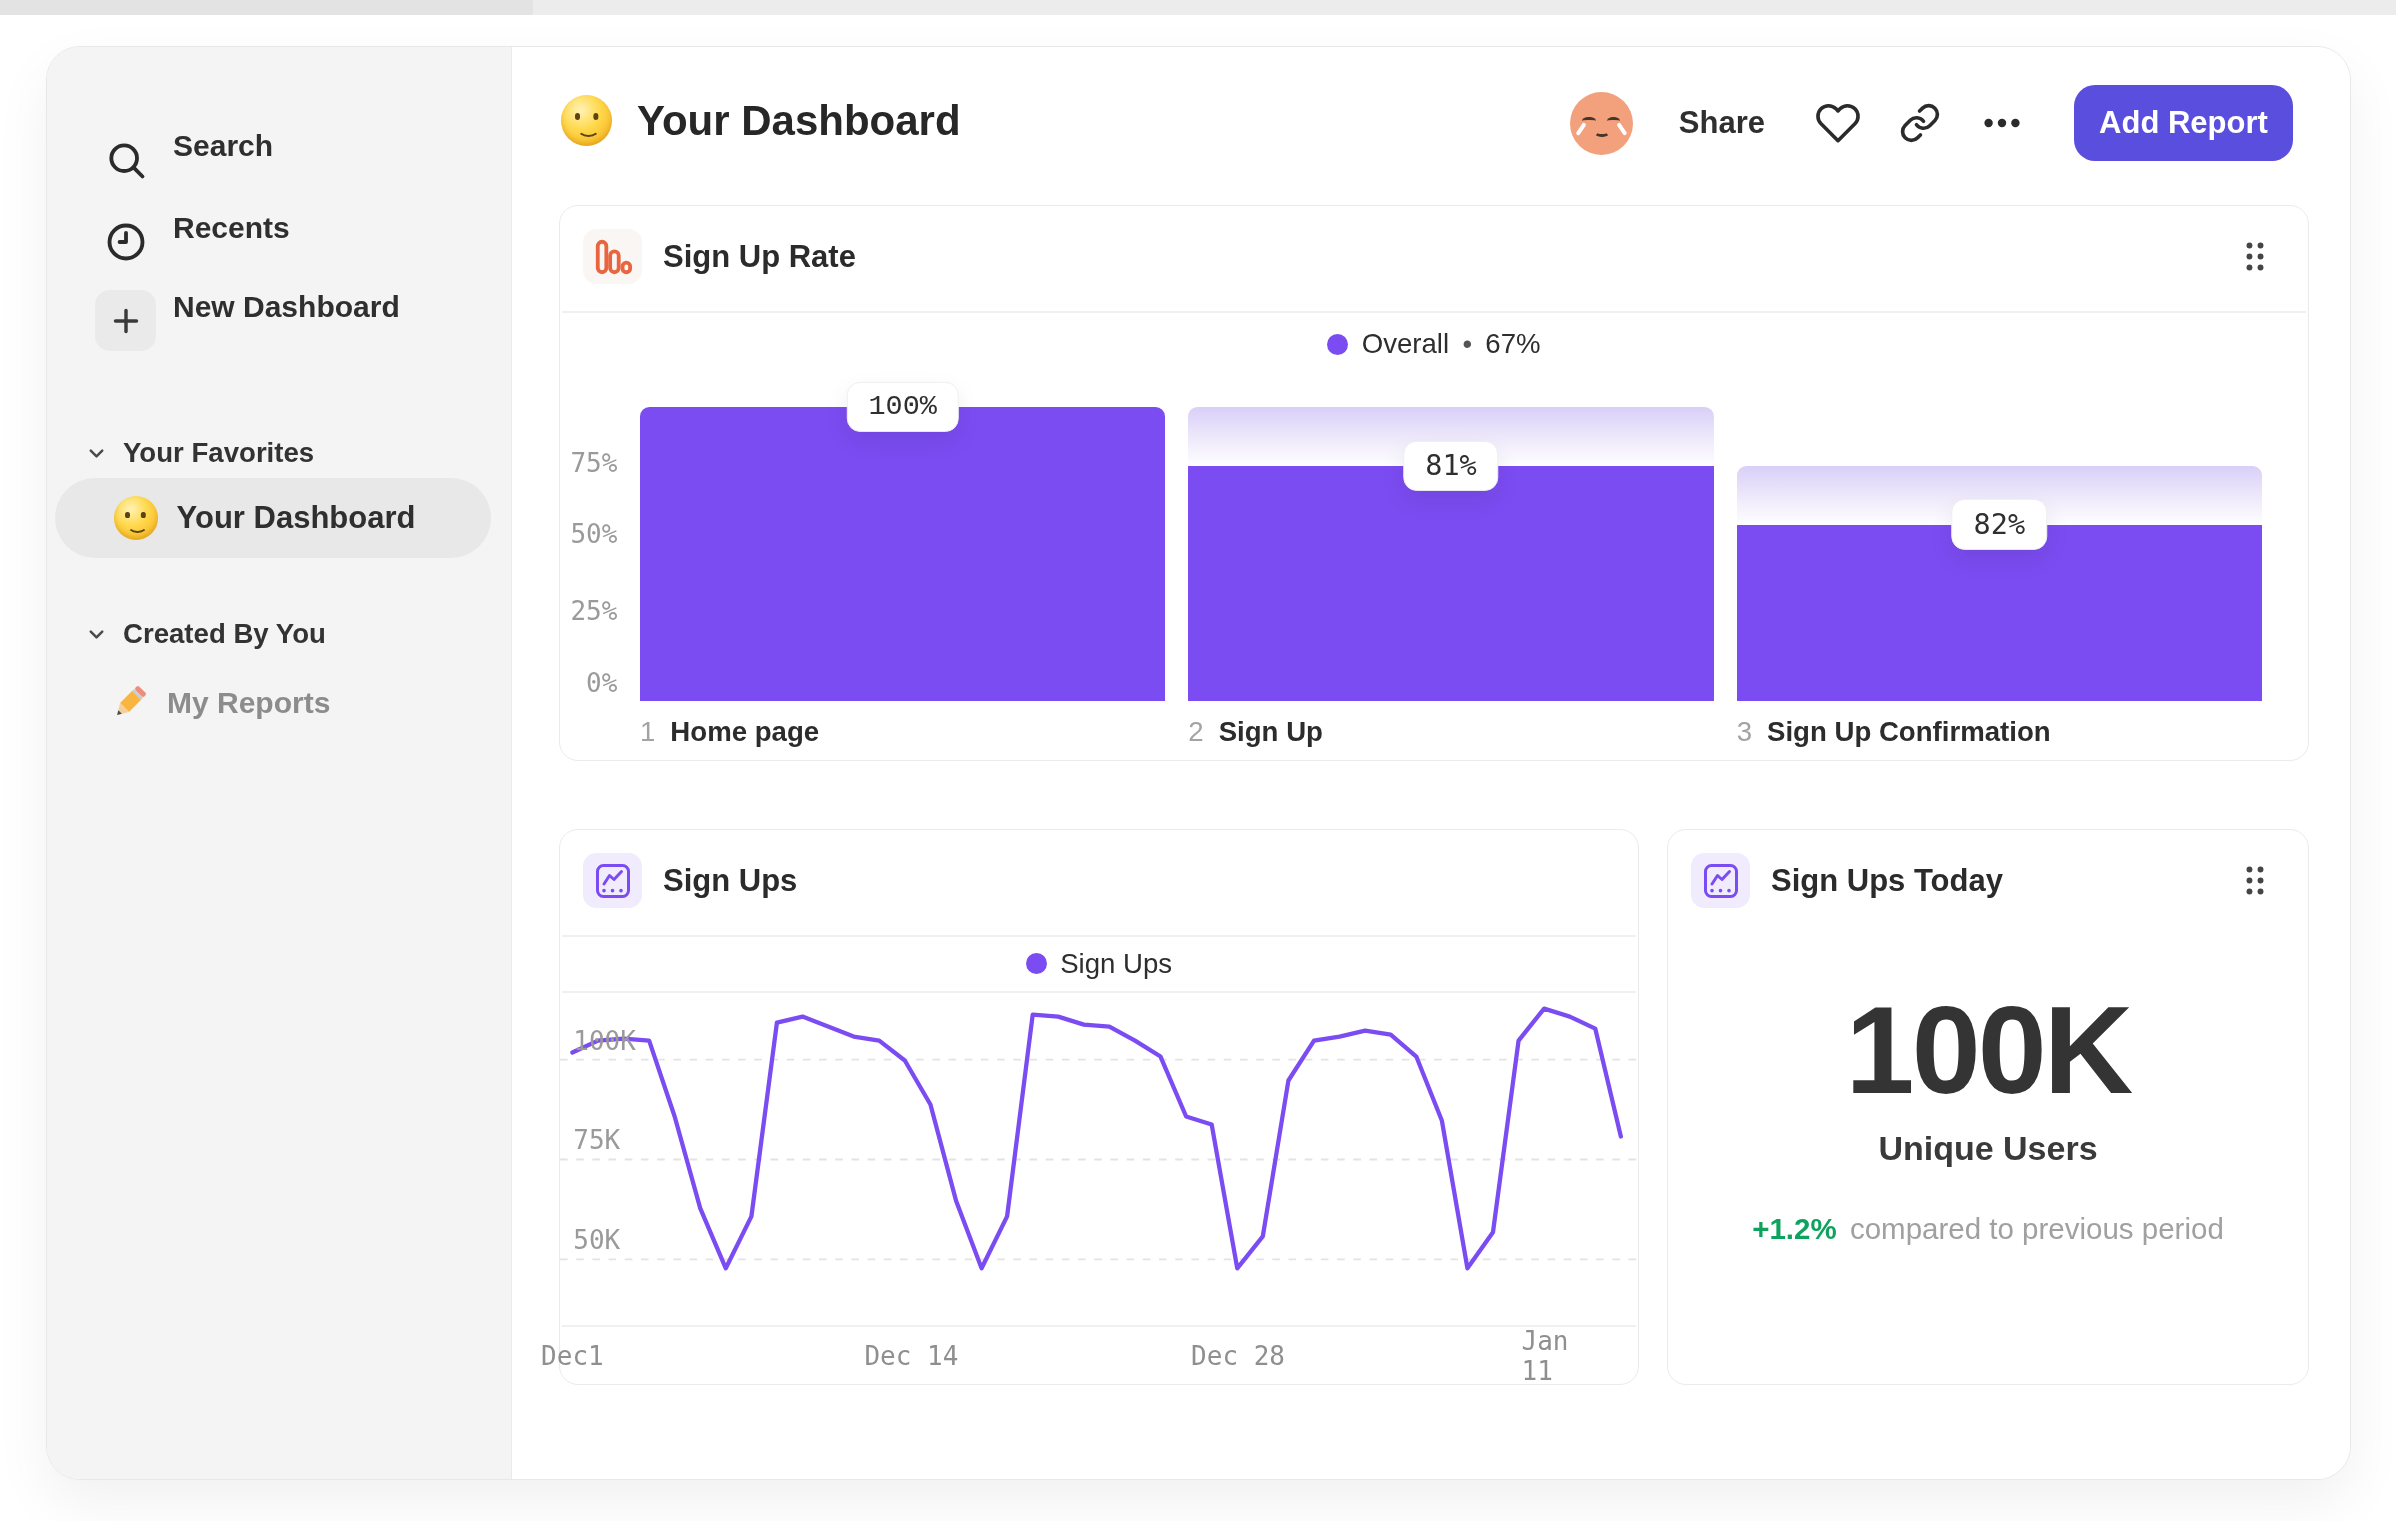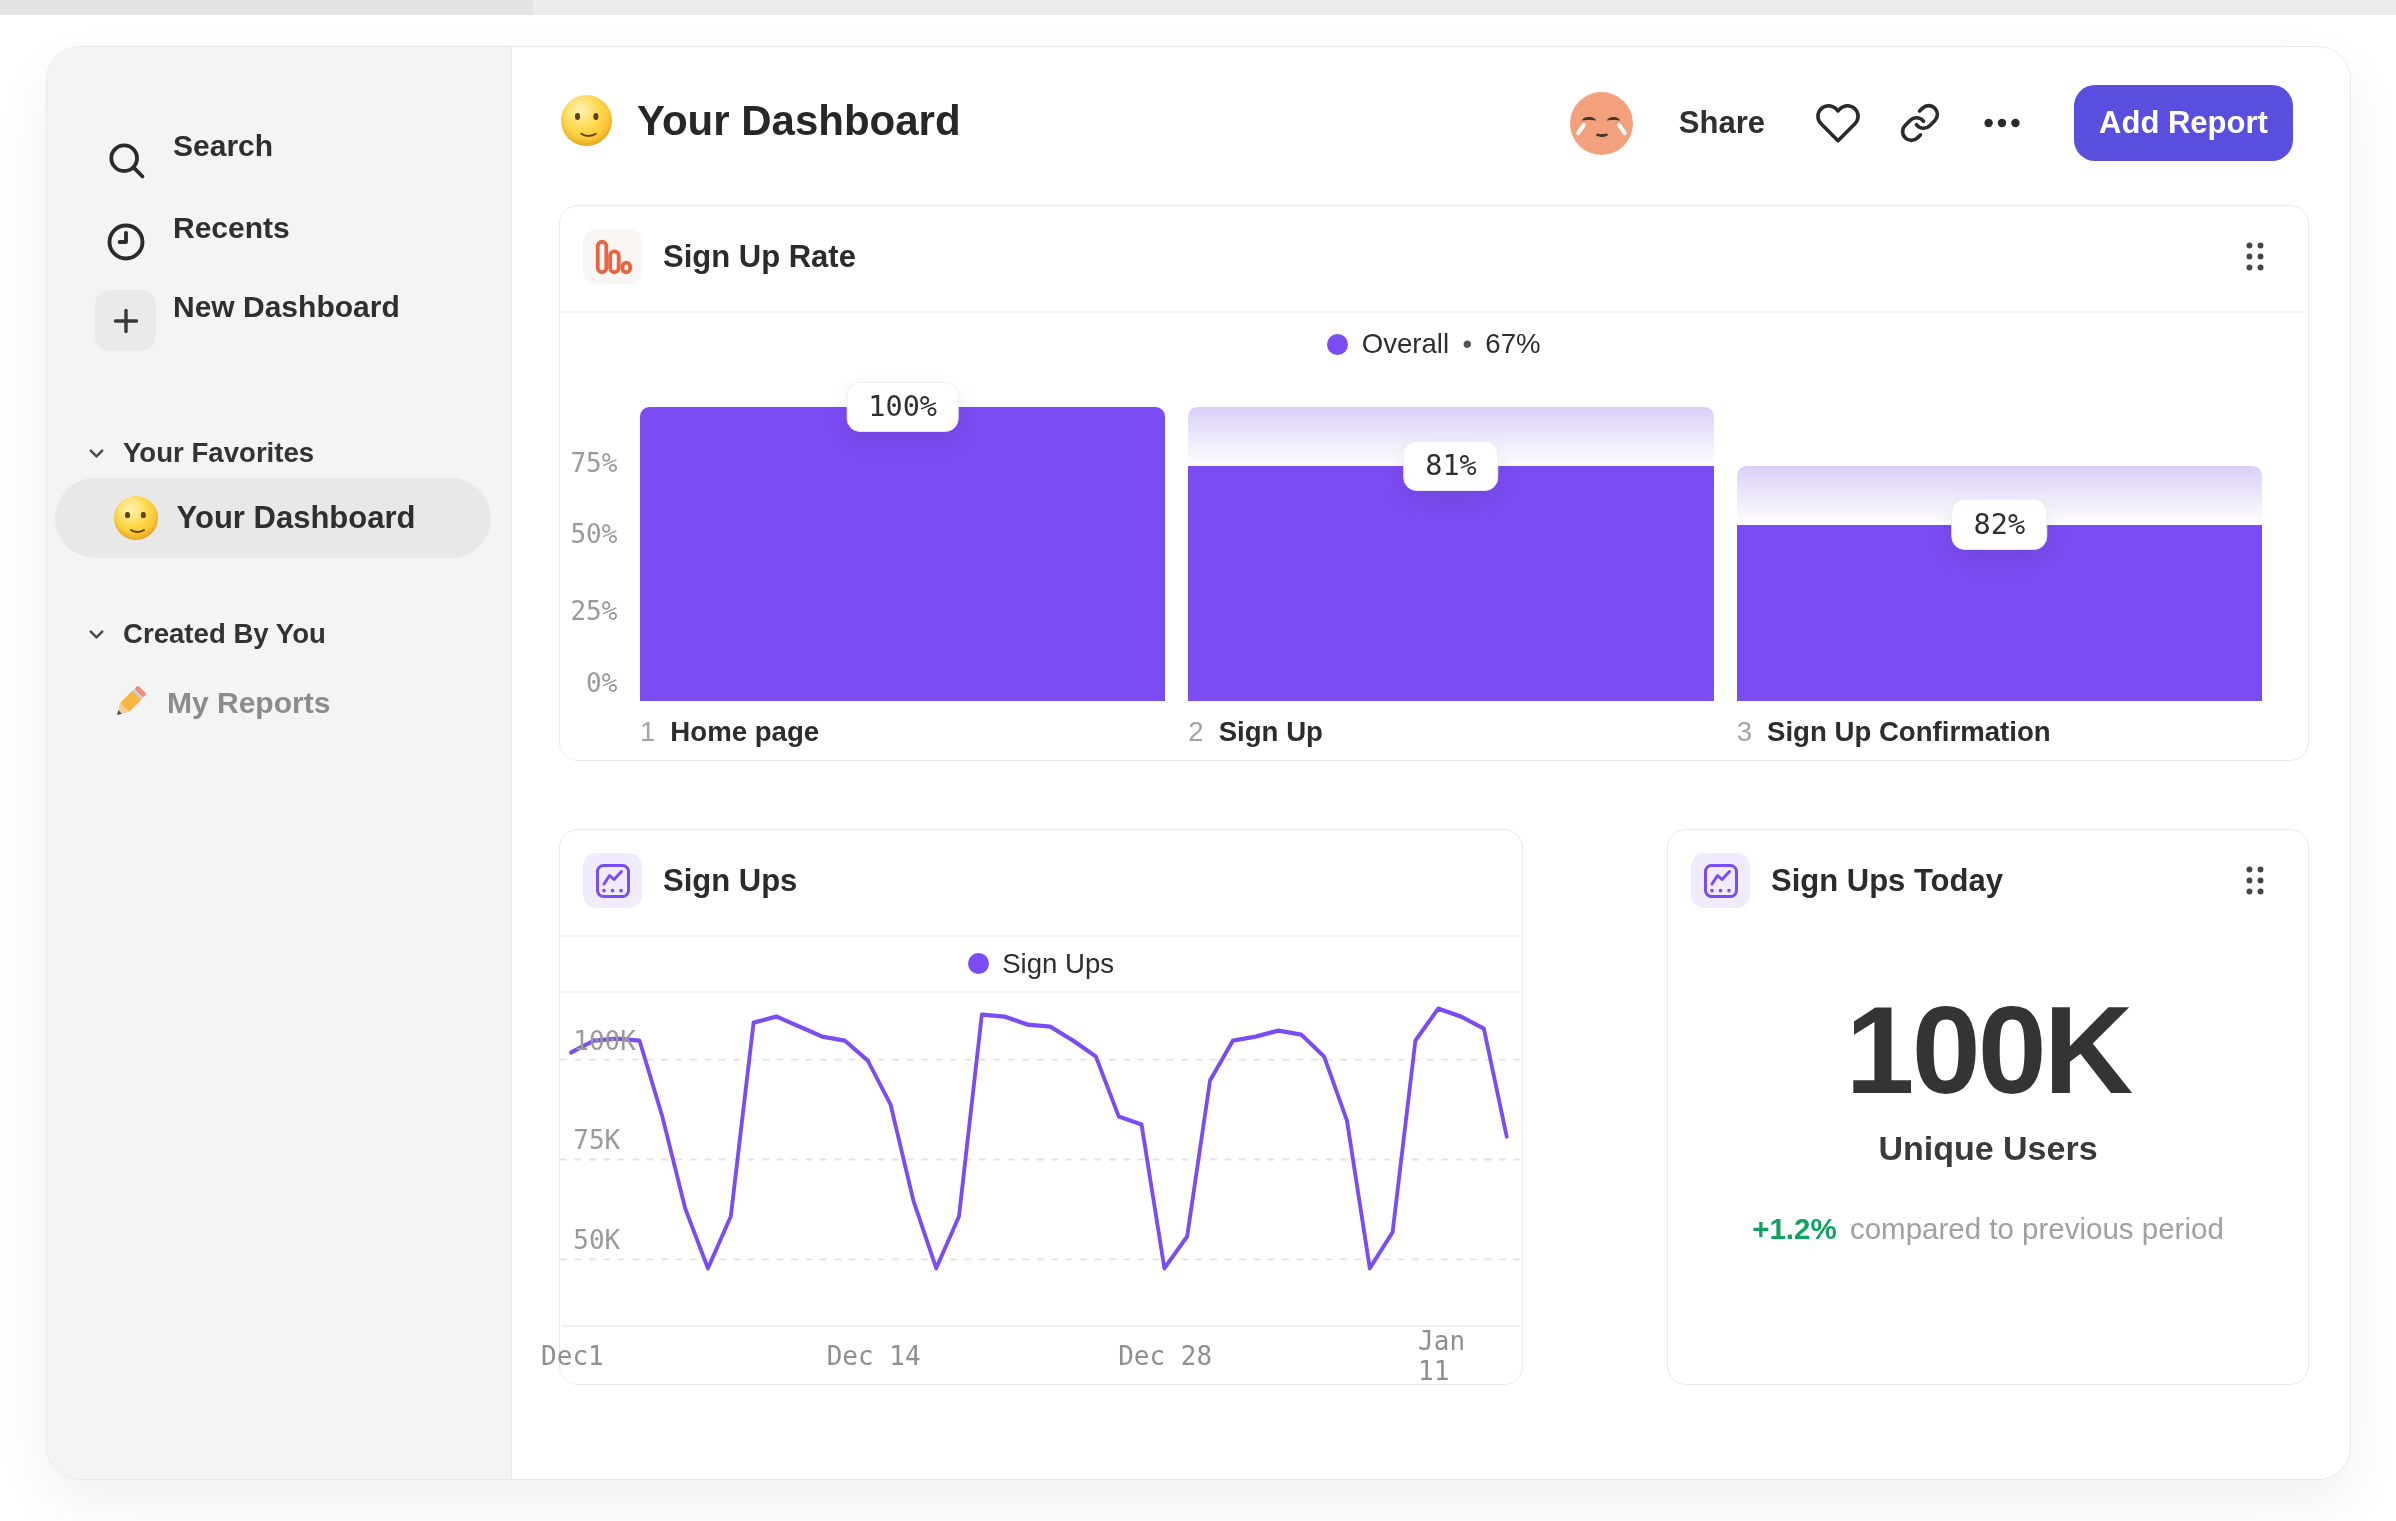--- a/index.html
+++ b/index.html
@@ -67,21 +67,21 @@
   .card{position:absolute;background:#fff;border:1.9px solid #EBEBEB;border-radius:19px}
   .card-head{height:105px;display:flex;align-items:center;padding:0 34px 4px 23px}
   .card-icon{width:59px;height:55px;border-radius:13.3px;display:flex;align-items:center;justify-content:center;flex:none}
   .card-icon.orange{background:#FAF6F3}
   .card-icon.purple{background:#F1EBFE}
   .card-title{font-size:31px;font-weight:700;color:#2B2B2B;margin-left:21px;flex:1}
   .drag-handle{cursor:grab;display:flex;align-items:center;justify-content:center;width:38px;height:46px}
   .hr{height:1.9px;background:var(--hairline);margin:0 1.9px}
 
   .card-funnel{left:47px;top:158px;width:1750px;height:556px}
-  .card-line{left:47px;top:782px;width:964px;height:556px}
+  .card-line{left:47px;top:782px;width:1080px;height:556px}
   .card-stat{left:1155px;top:782px;width:642px;height:556px}
 
   .legend-row{display:flex;align-items:center;justify-content:center;gap:13.3px}
   .lg-funnel{height:63px}
   .lg-line{height:54px}
   .legend-dot{width:21px;height:21px;border-radius:50%;background:var(--accent);flex:none}
   .legend-txt{font-size:27.6px;font-weight:500;color:#2E2E2E}
   .legend-sep{font-size:27.6px;color:#555}
 
   
@@ -269,21 +269,21 @@
         <div class="f-yaxis">
           <span class="mono yt0">75%</span>
           <span class="mono yt1">50%</span>
           <span class="mono yt2">25%</span>
           <span class="mono yt3">0%</span>
         </div>
         <div class="f-cols">
           <div class="fcol first">
             <div class="fghost" style="bottom: 100%; height: 0%;"></div>
             <div class="fsolid" style="height: 100%;"></div>
-            <div class="ftooltip" style="top: 0%;">100%</div>
+            <div class="ftooltip" style="top: 0%; font-family: Liberation Mono, monospace;">100%</div>
           </div>
           <div class="fcol">
             <div class="fghost" style="bottom: 80%; height: 20%;"></div>
             <div class="fsolid" style="height: 80%;"></div>
             <div class="ftooltip" style="top: 20%;">81%</div>
           </div>
           <div class="fcol">
             <div class="fghost" style="bottom: 60%; height: 20%;"></div>
             <div class="fsolid" style="height: 60%;"></div>
             <div class="ftooltip" style="top: 40%;">82%</div>

